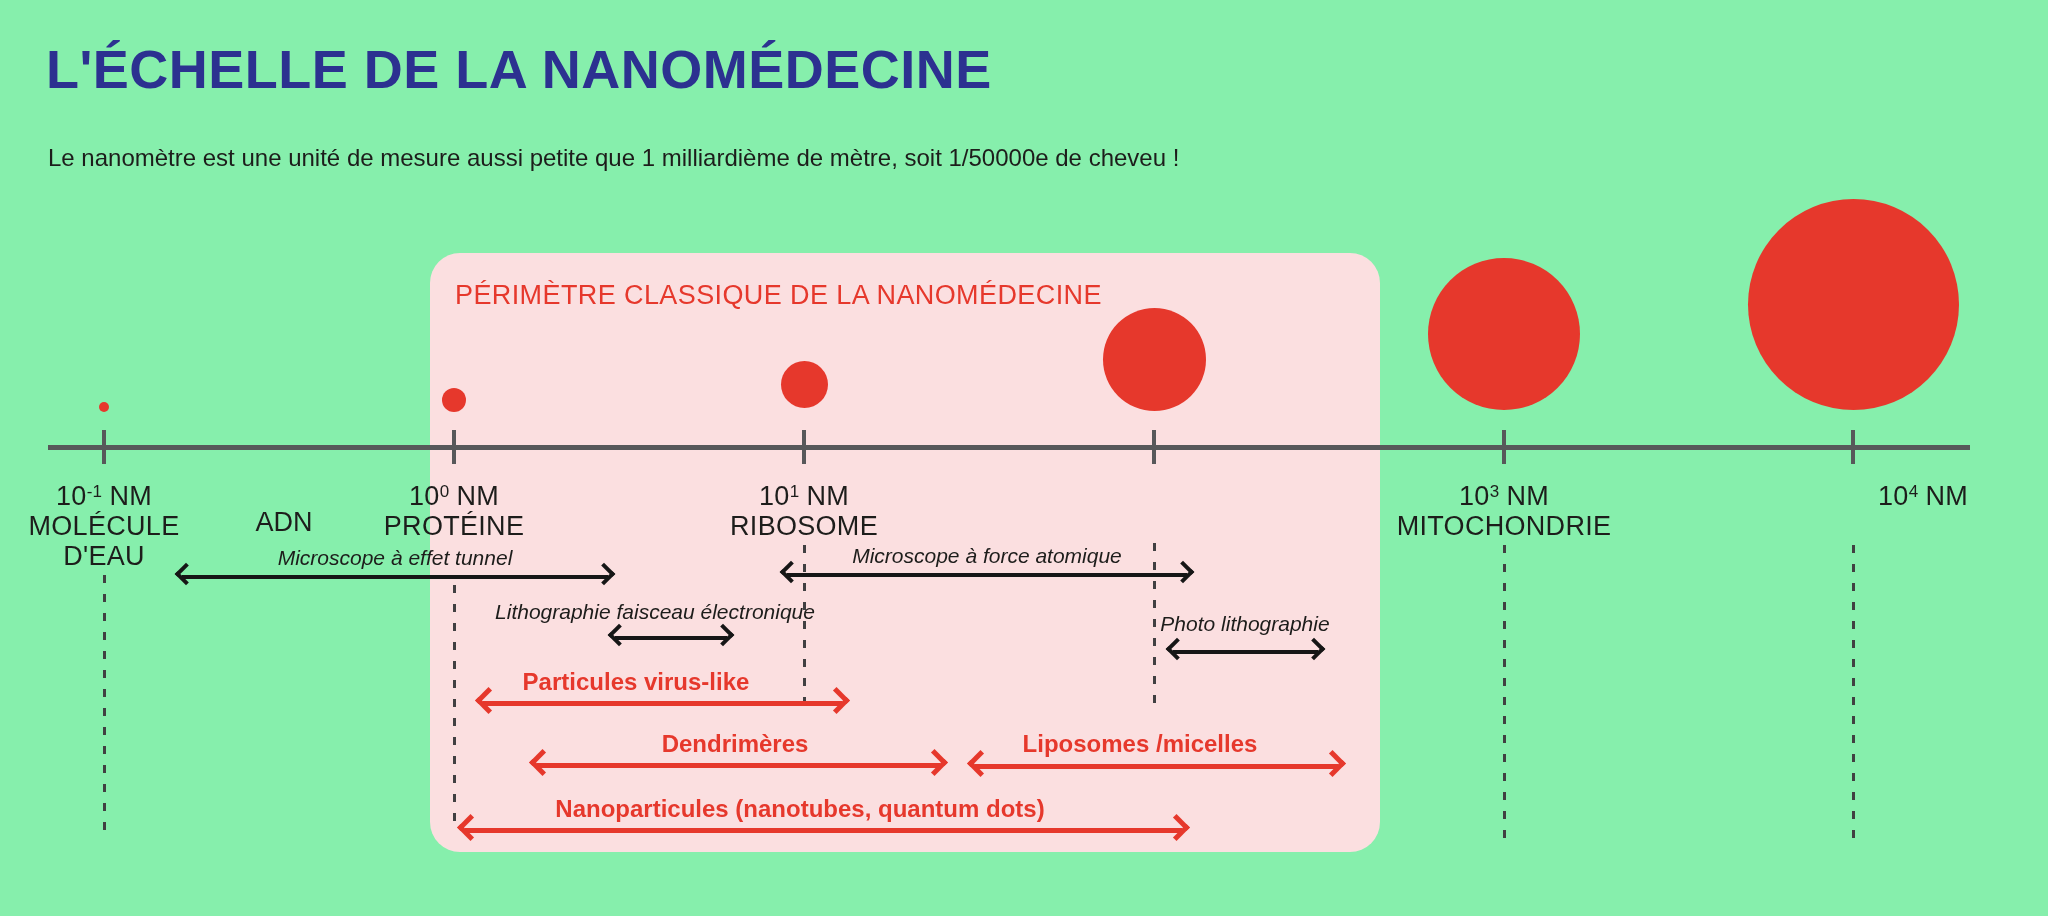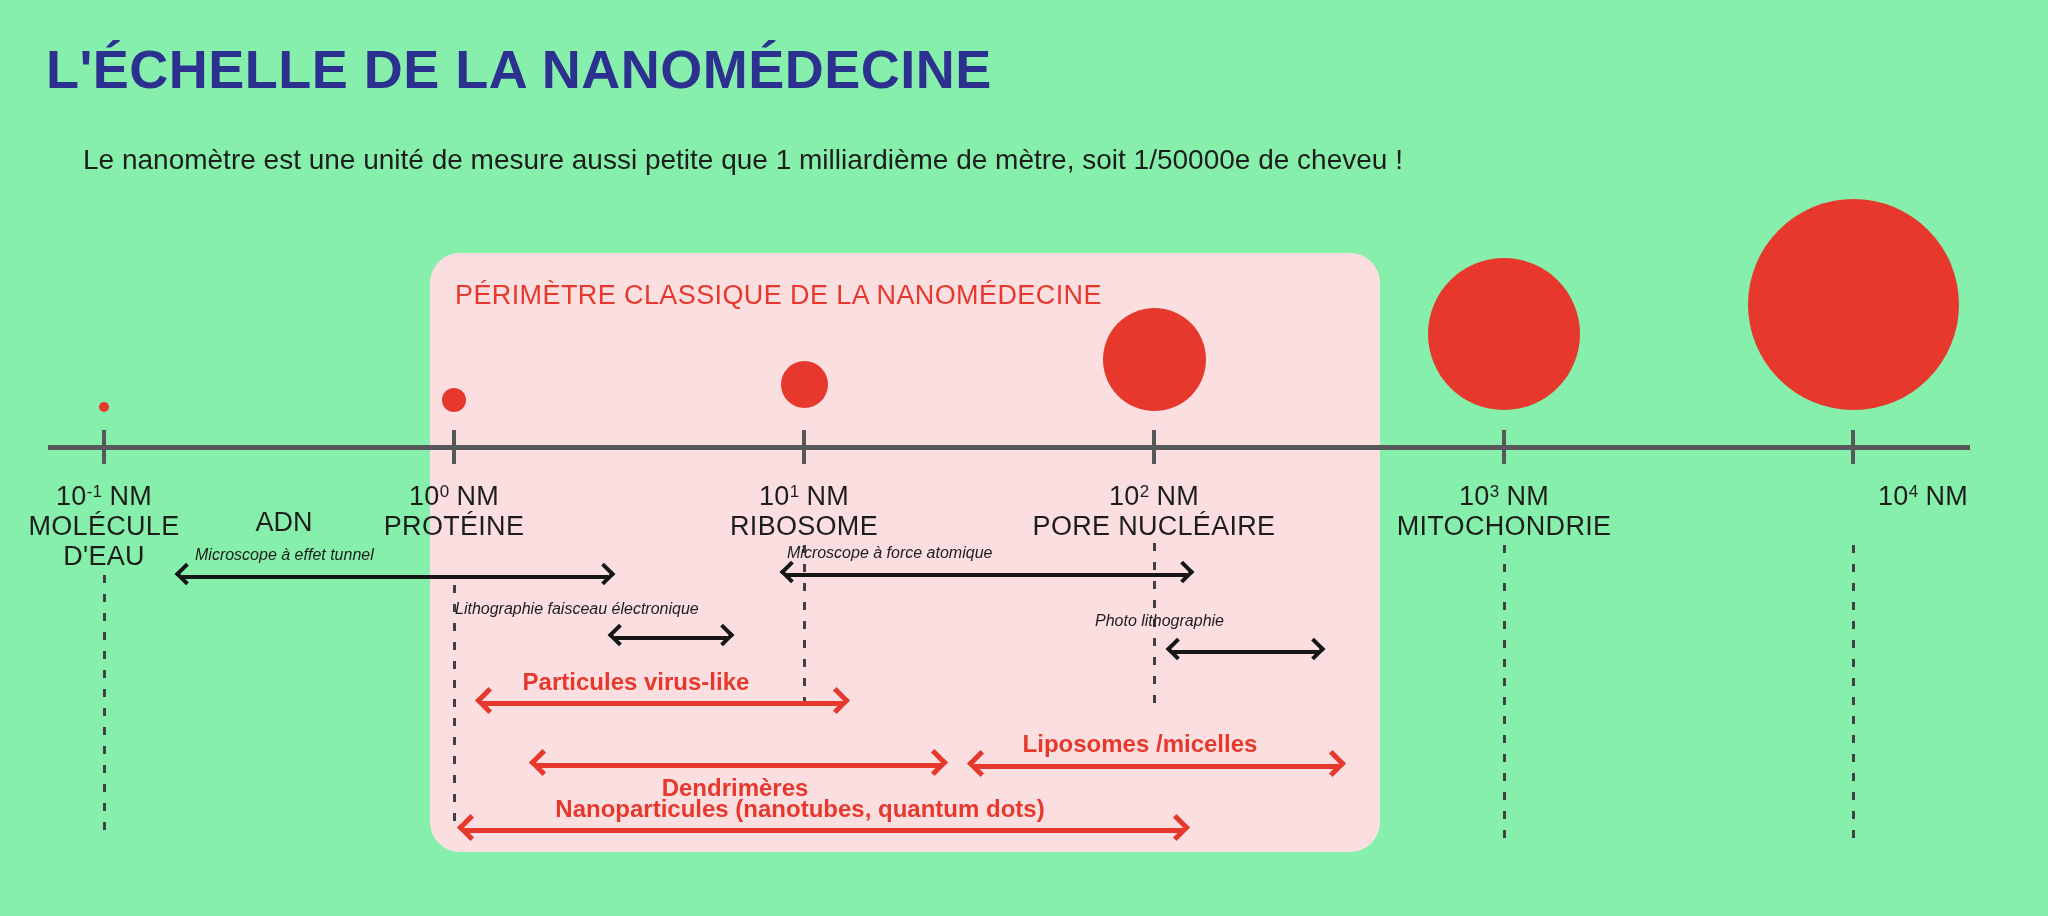--- a/index.html
+++ b/index.html
@@ -3,21 +3,21 @@
 <meta charset="utf-8">
 <style>
   html,body{margin:0;padding:0;background:#ffffff;}
   body{width:2048px;height:916px;font-family:"Liberation Sans",sans-serif;}
   #canvas{position:relative;width:2048px;height:916px;overflow:hidden;background:#86efac;padding-left:12px;}
 
   .abs{position:absolute;}
 
   
   .title{left:46px;top:38px;font-size:54px;font-weight:700;color:#2c3190;letter-spacing:0.5px;white-space:nowrap;}
-  .subtitle{left:48px;top:144px;font-size:28px;color:#1d1d1b;white-space:nowrap;margin-left:35px;}
+  .subtitle{left:48px;top:144px;font-size:24px;color:#1d1d1b;white-space:nowrap;}
 
   
   .panel{left:430px;top:253px;width:950px;height:599px;background:#fbdfe0;border-radius:30px;}
   .panel-label{left:455px;top:280px;font-size:27px;color:#e6382c;font-weight:500;letter-spacing:0.4px;white-space:nowrap;}
 
   
   .axis{left:48px;top:445px;width:1922px;height:5px;background:#57585a;}
   .tick{width:4px;height:34px;top:430px;background:#57585a;}
 
   
@@ -33,21 +33,21 @@
   .vdash{width:3px;background:repeating-linear-gradient(to bottom,#414042 0px,#414042 8px,transparent 8px,transparent 19px);}
 
   
   .darrow{height:0;border-top:4px solid currentColor;color:#161616;}
   .darrow::before,.darrow::after{content:"";position:absolute;width:16px;height:16px;box-sizing:border-box;border-left:4px solid currentColor;border-bottom:4px solid currentColor;top:-13px;}
   .darrow::before{left:-4px;transform:rotate(45deg);}
   .darrow::after{right:-4px;transform:rotate(225deg);}
   .darrow.red{color:#e6382c;border-top-width:5px;}
   .darrow.red::before,.darrow.red::after{width:19px;height:19px;border-left-width:5px;border-bottom-width:5px;top:-15px;}
 
-  .tech-label{font-style:italic;font-size:16px;color:#1d1d1b;white-space:nowrap;}
+  .tech-label{font-style:italic;font-size:21px;color:#1d1d1b;text-align:center;white-space:nowrap;}
   .app-label{font-size:24px;font-weight:700;color:#e6382c;text-align:center;white-space:nowrap;}
 </style>
 </head>
 <body>
 
 <div id="canvas">
 
   <div class="abs title">L'ÉCHELLE DE LA NANOMÉDECINE</div>
   <div class="abs subtitle">Le nanomètre est une unité de mesure aussi petite que 1 milliardième de mètre, soit 1/50000e de cheveu !</div>
 
@@ -82,24 +82,20 @@
     <div>D'EAU</div>
   </div>
   <div class="abs ticklabel" style="left:274px;">
     <div><span>10</span><span class="exp">0</span><span class="unit">NM</span></div>
     <div>PROTÉINE</div>
   </div>
   <div class="abs ticklabel" style="left:624px;">
     <div><span>10</span><span class="exp">1</span><span class="unit">NM</span></div>
     <div>RIBOSOME</div>
   </div>
-  <div class="abs ticklabel" style="left:974px;">
-    <div><span>10</span><span class="exp">2</span><span class="unit">NM</span></div>
-    <div>PORE NUCLÉAIRE</div>
-  </div>
   <div class="abs ticklabel" style="left:1324px;">
     <div><span>10</span><span class="exp">3</span><span class="unit">NM</span></div>
     <div>MITOCHONDRIE</div>
   </div>
   <div class="abs ticklabel" style="left:1743px;">
     <div><span>10</span><span class="exp">4</span><span class="unit">NM</span></div>
   </div>
   <div class="abs adn" style="left:224px;">ADN</div>
 
   <div class="abs tech-label" style="left:195px;top:546px;width:400px;">Microscope à effet tunnel</div>
@@ -110,21 +106,21 @@
 
   <div class="abs tech-label" style="left:787px;top:544px;width:400px;">Microscope à force atomique</div>
   <div class="abs darrow" style="left:787px;top:573px;width:400px;"></div>
 
   <div class="abs tech-label" style="left:1095px;top:612px;width:300px;">Photo lithographie</div>
   <div class="abs darrow" style="left:1173px;top:650px;width:145px;"></div>
 
   <div class="abs app-label" style="left:436px;top:668px;width:400px;">Particules virus-like</div>
   <div class="abs darrow red" style="left:483px;top:701px;width:359px;"></div>
 
-  <div class="abs app-label" style="left:535px;top:730px;width:400px;margin-top:44px;">Dendrimères</div>
+  <div class="abs app-label" style="left:535px;top:730px;width:400px;">Dendrimères</div>
   <div class="abs darrow red" style="left:537px;top:763px;width:403px;"></div>
 
   <div class="abs app-label" style="left:940px;top:730px;width:400px;">Liposomes /micelles</div>
   <div class="abs darrow red" style="left:975px;top:764px;width:363px;"></div>
 
   <div class="abs app-label" style="left:450px;top:795px;width:700px;">Nanoparticules (nanotubes, quantum dots)</div>
   <div class="abs darrow red" style="left:465px;top:828px;width:717px;"></div>
 
 </div>
 

